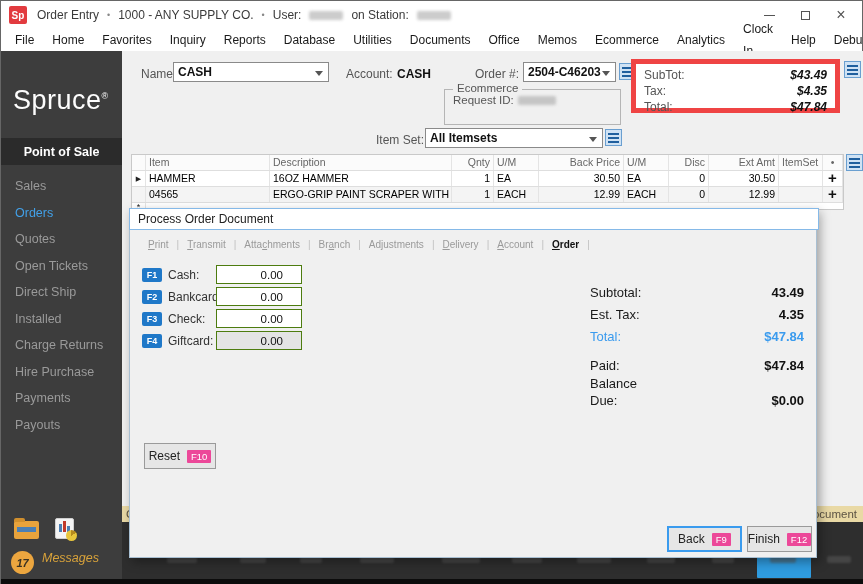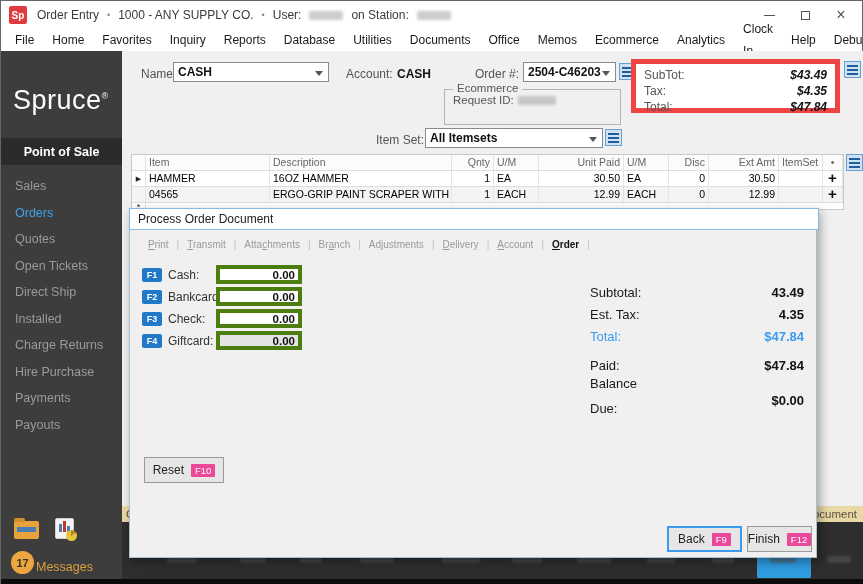--- a/index.html
+++ b/index.html
@@ -34,21 +34,21 @@
   #side-icons { position:absolute; left:13px; bottom:46px; display:flex; gap:16px; align-items:flex-end; }
   .folder-icon { position:relative; width:25px; height:18px; background:#e8a33c; border-radius:2px; }
   .folder-icon:before { content:""; position:absolute; left:0; top:-3px; width:11px; height:4px; background:#d08f2e; border-radius:2px 2px 0 0; }
   .folder-icon:after { content:""; position:absolute; left:3px; top:6px; width:19px; height:5px; background:#4a7fb5; }
   .chart-icon { position:relative; width:19px; height:21px; background:#f4f4f4; border:1px solid #cfcfcf; border-radius:2px; }
   .chart-icon .b1,.chart-icon .b2,.chart-icon .b3 { position:absolute; bottom:6px; width:3px; }
   .chart-icon .b1 { left:3px; height:8px; background:#4a7fb5; }
   .chart-icon .b2 { left:7px; height:11px; background:#c0392b; }
   .chart-icon .b3 { left:11px; height:6px; background:#4a7fb5; }
   .chart-icon .pie { position:absolute; right:-4px; bottom:-3px; width:11px; height:11px; border-radius:50%; background:conic-gradient(#b58a1e 0 60deg, #e8c63c 60deg 360deg); }
-  #side-messages { position:absolute; left:10px; bottom:11px; display:flex; align-items:flex-end; gap:2px; }
+  #side-messages { position:absolute; left:10px; bottom:11px; display:flex; align-items:flex-start; gap:8px;font-style:italic; }
   .msg-badge { width:23px; height:23px; border-radius:50%; background:#eca63f; color:#3a3222; font-size:11px; font-weight:bold; display:flex; align-items:center; justify-content:center; }
   .msg-label { color:#d8a23a; font-size:12.5px; }
 
   
   #main { position:absolute; left:121px; top:50px; width:742px; height:534px; background:#f0f0f0; }
   .flabel { position:absolute; font-size:12px; color:#555; }
   .fvalue-strong { position:absolute; font-size:12px; color:#111; font-weight:bold; }
   .combo { position:absolute; height:20px; background:#fff; border:1px solid #8a8a8a; font-size:12px; font-weight:bold; color:#111; display:flex; align-items:center; padding-left:4px; }
   .combo .chev { position:absolute; right:5px; top:8px; width:0; height:0; border-left:4px solid transparent; border-right:4px solid transparent; border-top:5px solid #555; }
   .hamburger { position:absolute; width:17px; height:17px; background:#cfe2f4; border:1px solid #6a9fd0; display:flex; flex-direction:column; justify-content:center; gap:2px; padding:0 2px; }
@@ -92,30 +92,30 @@
   #modal-title { position:absolute; left:-1px; top:-1px; width:690px; height:22px; background:#fff; border:1px solid #85b9e8; font-size:12px; color:#222; line-height:20px; padding-left:8px; }
   #modal-tabs { position:absolute; left:16px; top:30px; font-size:10px; color:#9a9a9a; white-space:nowrap; }
   #modal-tabs .tab { padding:0 2px; }
   #modal-tabs .tab u { text-decoration:underline; }
   #modal-tabs .tab.active { color:#111; font-weight:bold; }
   #modal-tabs .sep { color:#c0c0c0; margin:0 6px; }
 
   .pay-row { position:absolute; left:12px; height:20px; }
   .fkey { position:absolute; left:0; top:1px; width:20px; height:14px; background:#1f78c8; border-radius:2px; color:#fff; font-size:9px; font-weight:bold; text-align:center; line-height:14px; }
   .pay-label { position:absolute; left:26px; top:1px; font-size:12px; color:#333; }
-  .pay-input { position:absolute; left:74px; top:-2px; width:86px; height:19px; background:#fff; border:4px solid #4d7c0f; font-size:11.5px; color:#111; text-align:right; padding-right:3px; font-family:"Liberation Sans", sans-serif;font-weight:bold; }
+  .pay-input { position:absolute; left:74px; top:-2px; width:86px; height:19px; background:#fff; border:1px solid #4d7c0f; font-size:11.5px; color:#111; text-align:right; padding-right:18px; font-family:"Liberation Sans", sans-serif; }
   .pay-input.disabled { background:#e4e4e4; }
 
   .sum-label { position:absolute; left:460px; font-size:13px; color:#1a1a1a; }
   .sum-value { position:absolute; left:554px; width:120px; text-align:right; font-size:13px; font-weight:bold; color:#111; }
   .sum-blue { color:#3a9bee !important; }
 
   .btn { position:absolute; background:#e6e6e6; border:1px solid #9a9a9a; font-size:12px; color:#222; display:flex; align-items:center; justify-content:center; gap:7px; }
   .btn .kb { background:#ec4899; color:#fff; font-size:9.5px; padding:1px 4px; border-radius:1px; }
-  #reset-btn { left:14px; top:248px; width:80px; height:26px;align-items:center; }
+  #reset-btn { left:14px; top:234px; width:72px; height:26px;align-items:center; }
   #back-btn { left:537px; top:317px; width:75px; height:26px; border:2px solid #3a9bee; }
   #finish-btn { left:617px; top:317px; width:65px; height:26px; }
 </style>
 </head>
 <body>
 
 <div id="frame">
 
   <div id="titlebar">
     <div class="sp-logo">Sp</div>
@@ -247,21 +247,21 @@
       <i></i>
     </div>
 
   <div id="table">
       <div class="trow head">
         <div></div>
         <div>Item</div>
         <div>Description</div>
         <div class="num">Qnty</div>
         <div>U/M</div>
-        <div class="num">Unit Paid</div>
+        <div class="num">Back Price</div>
         <div>U/M</div>
         <div class="num">Disc</div>
         <div class="num">Ext Amt</div>
         <div>ItemSet</div>
         <div class="ctr">•</div>
       </div>
       <div class="trow">
         <div class="marker">▶</div>
         <div>HAMMER</div>
         <div>16OZ HAMMER</div>
@@ -344,21 +344,21 @@
 
     <span class="sum-label" style="top:76px">Subtotal:</span>
     <span class="sum-value" style="top:76px">43.49</span>
     <span class="sum-label" style="top:98px">Est. Tax:</span>
     <span class="sum-value" style="top:98px">4.35</span>
     <span class="sum-label sum-blue" style="top:120px">Total:</span>
     <span class="sum-value sum-blue" style="top:120px">$47.84</span>
     <span class="sum-label" style="top:149px">Paid:</span>
     <span class="sum-value" style="top:149px">$47.84</span>
     <span class="sum-label" style="top:167px">Balance</span>
-    <span class="sum-label" style="top:192px">Due:</span>
+    <span class="sum-label" style="top:184px">Due:</span>
     <span class="sum-value" style="top:184px">$0.00</span>
 
     <div class="btn" id="reset-btn">
       <span>Reset</span>
         <span class="kb">F10</span>
     </div>
     <div class="btn" id="back-btn">
       <span>Back</span>
         <span class="kb">F9</span>
     </div>

